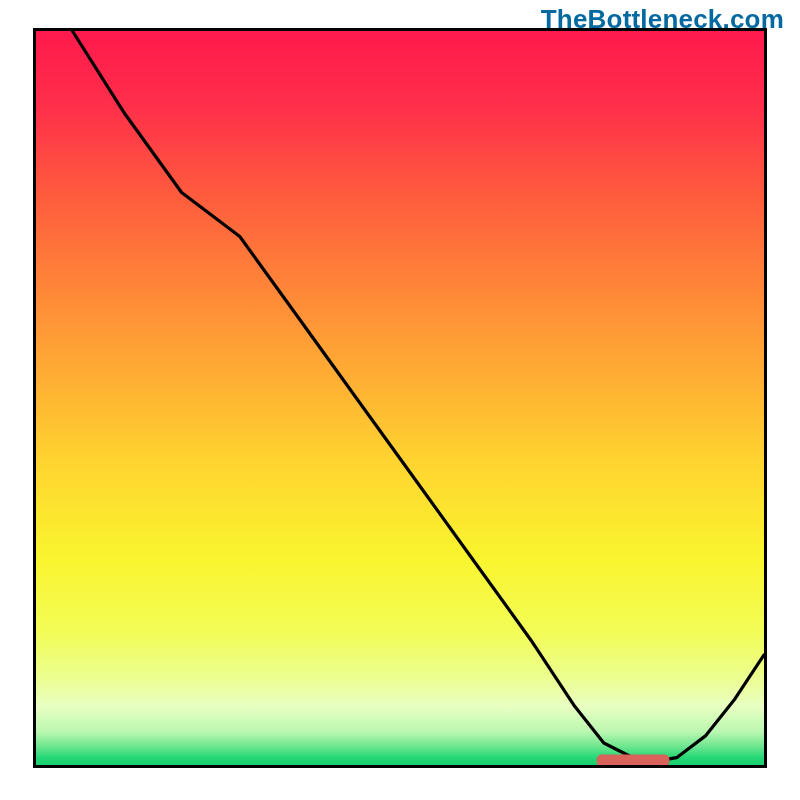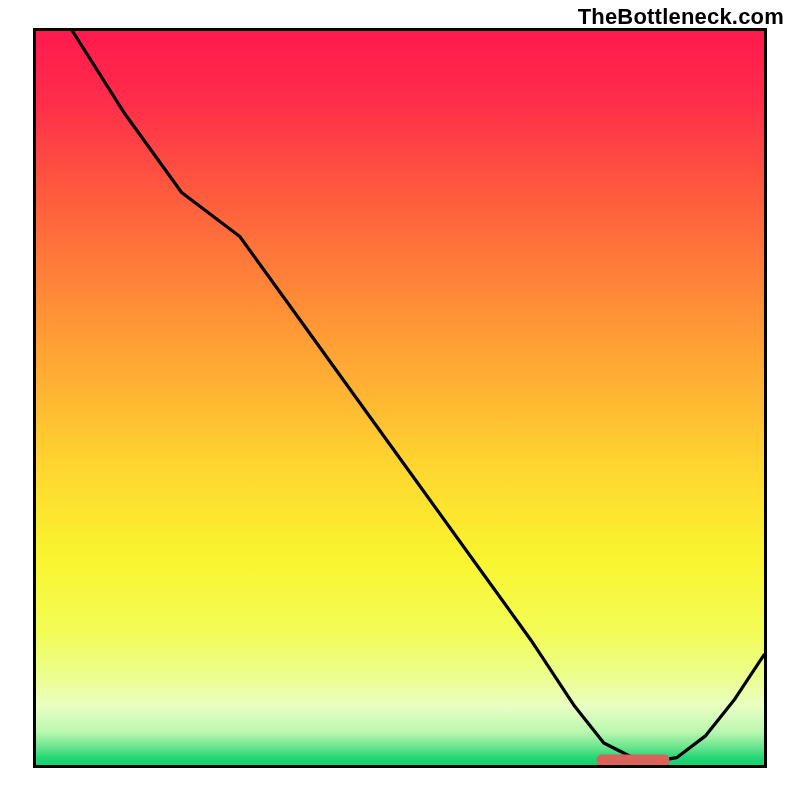--- a/index.html
+++ b/index.html
@@ -14,23 +14,23 @@
   .stage {
     position: relative;
     width: 800px;
     height: 800px;
     background: #ffffff;
   }
   .watermark {
     position: absolute;
     top: 4px;
     right: 16px;
-    font-size: 22px;
+    font-size: 26px;
     font-weight: 600;
-    color: #000000;
+    color: #0369a1;
     letter-spacing: 0.2px;
     user-select: none;
     text-align: right;
   }
   .plot-outline {
     position: absolute;
     left: 33px;
     top: 28px;
     width: 734px;
     height: 740px;

